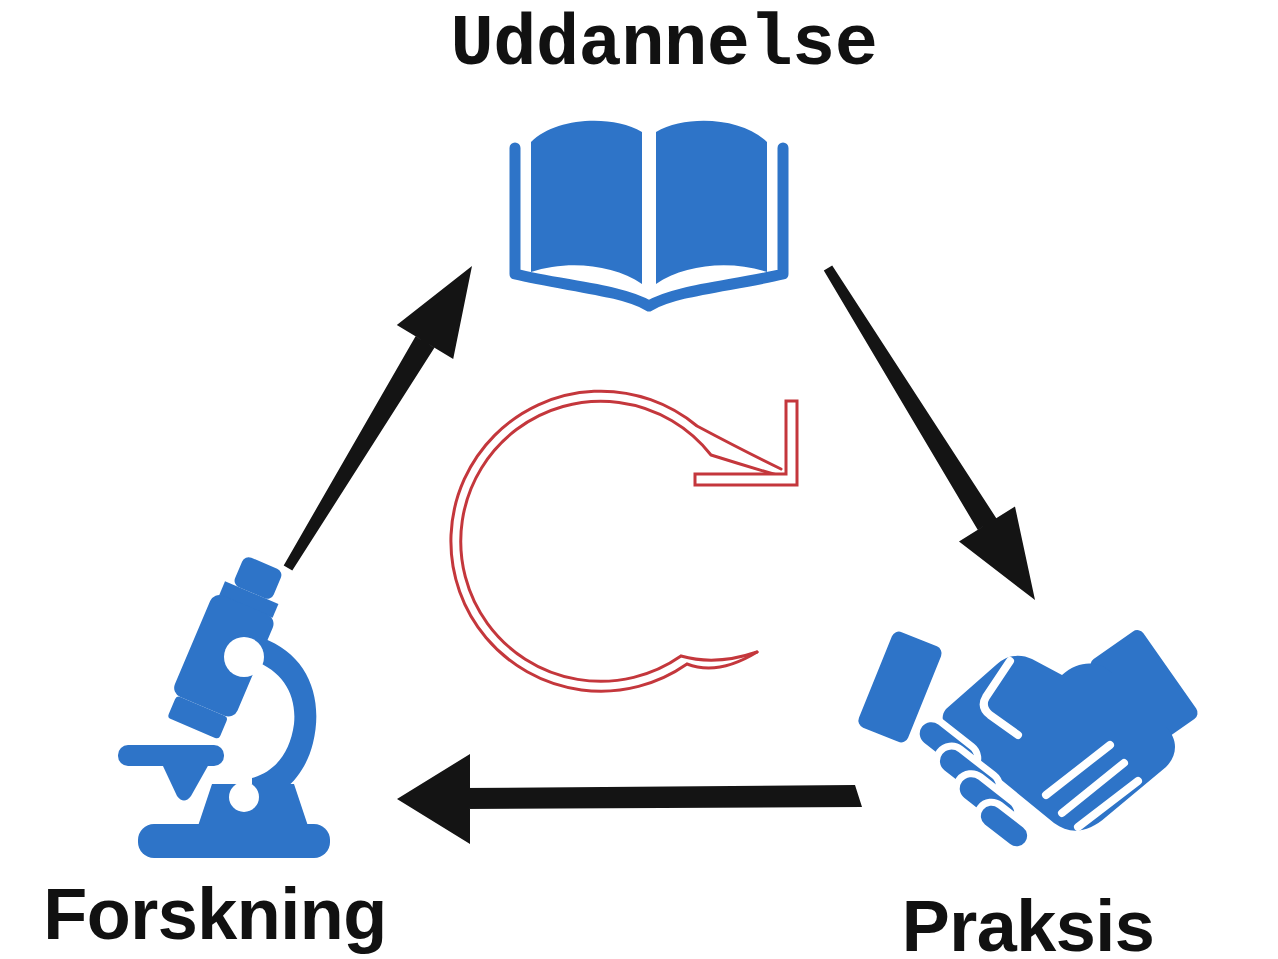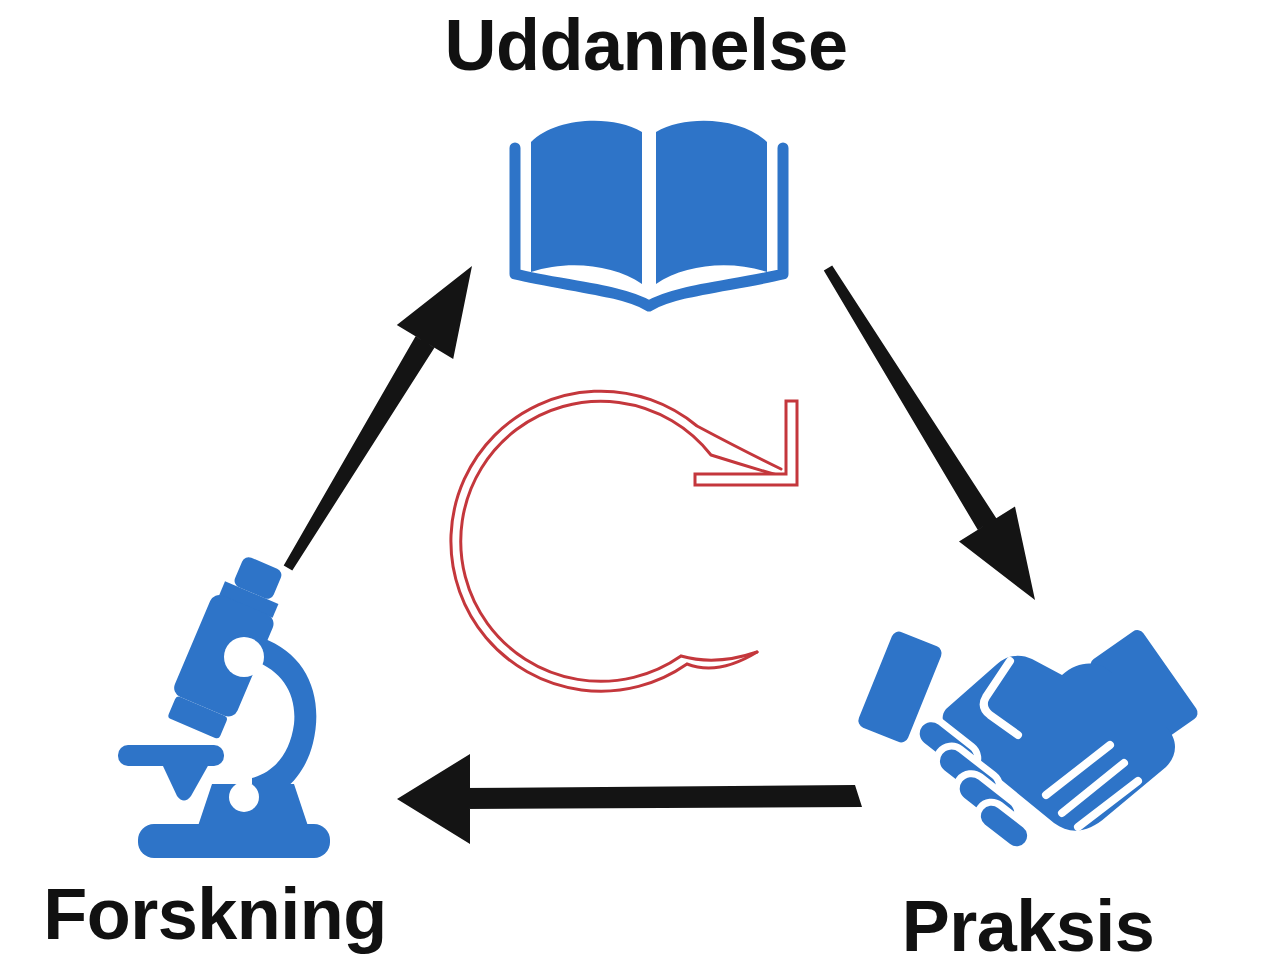--- a/index.html
+++ b/index.html
@@ -19,21 +19,21 @@
   .node-label {
     position: absolute;
     transform: translateX(-50%);
     font-weight: 700;
     font-size: 72px;
     letter-spacing: -0.5px;
     line-height: 1;
     color: #111111;
     white-space: nowrap;
   }
-  .label-top    { left: 646px;  top: 9px;   }
+  .label-top    { left: 664px;  top: 9px; font-family: Liberation Mono, monospace;   }
   .label-left   { left: 215px;  top: 878px; text-align: center; }
   .label-right  { left: 1028px; top: 878px; margin-top: 12px; }
 </style>
 </head>
 <body>
 
 <div class="canvas">
 
   <div class="node-label label-top">Uddannelse</div>
 

